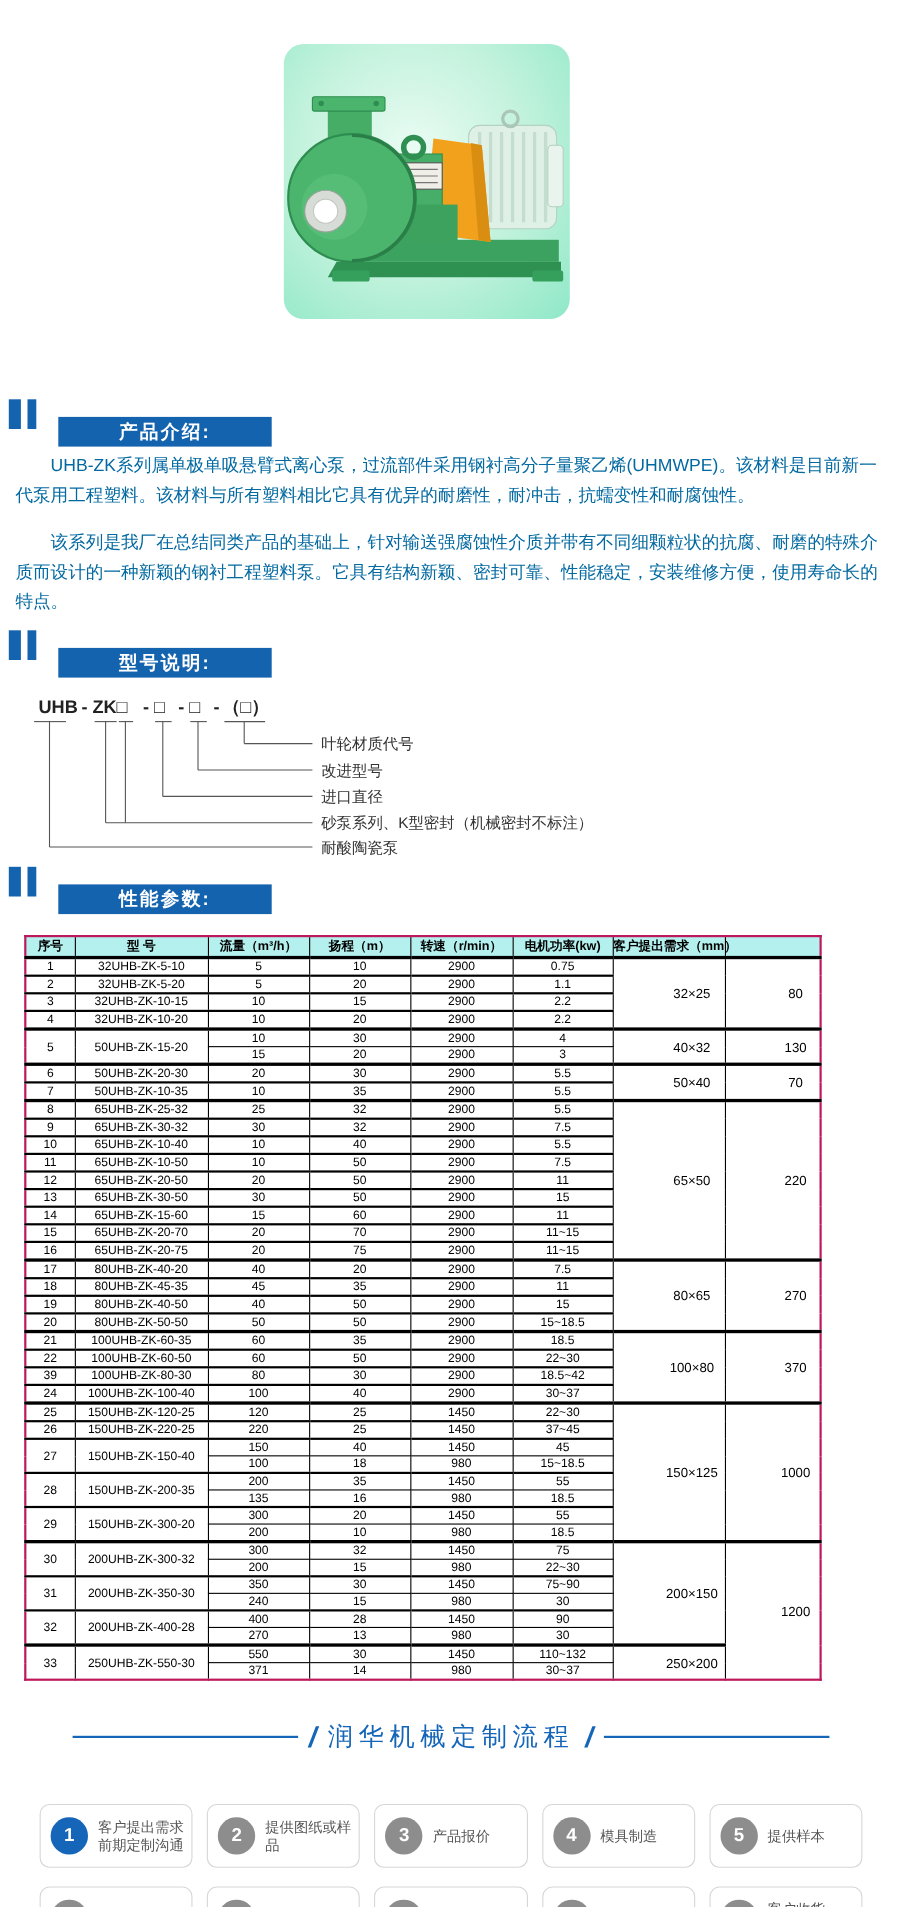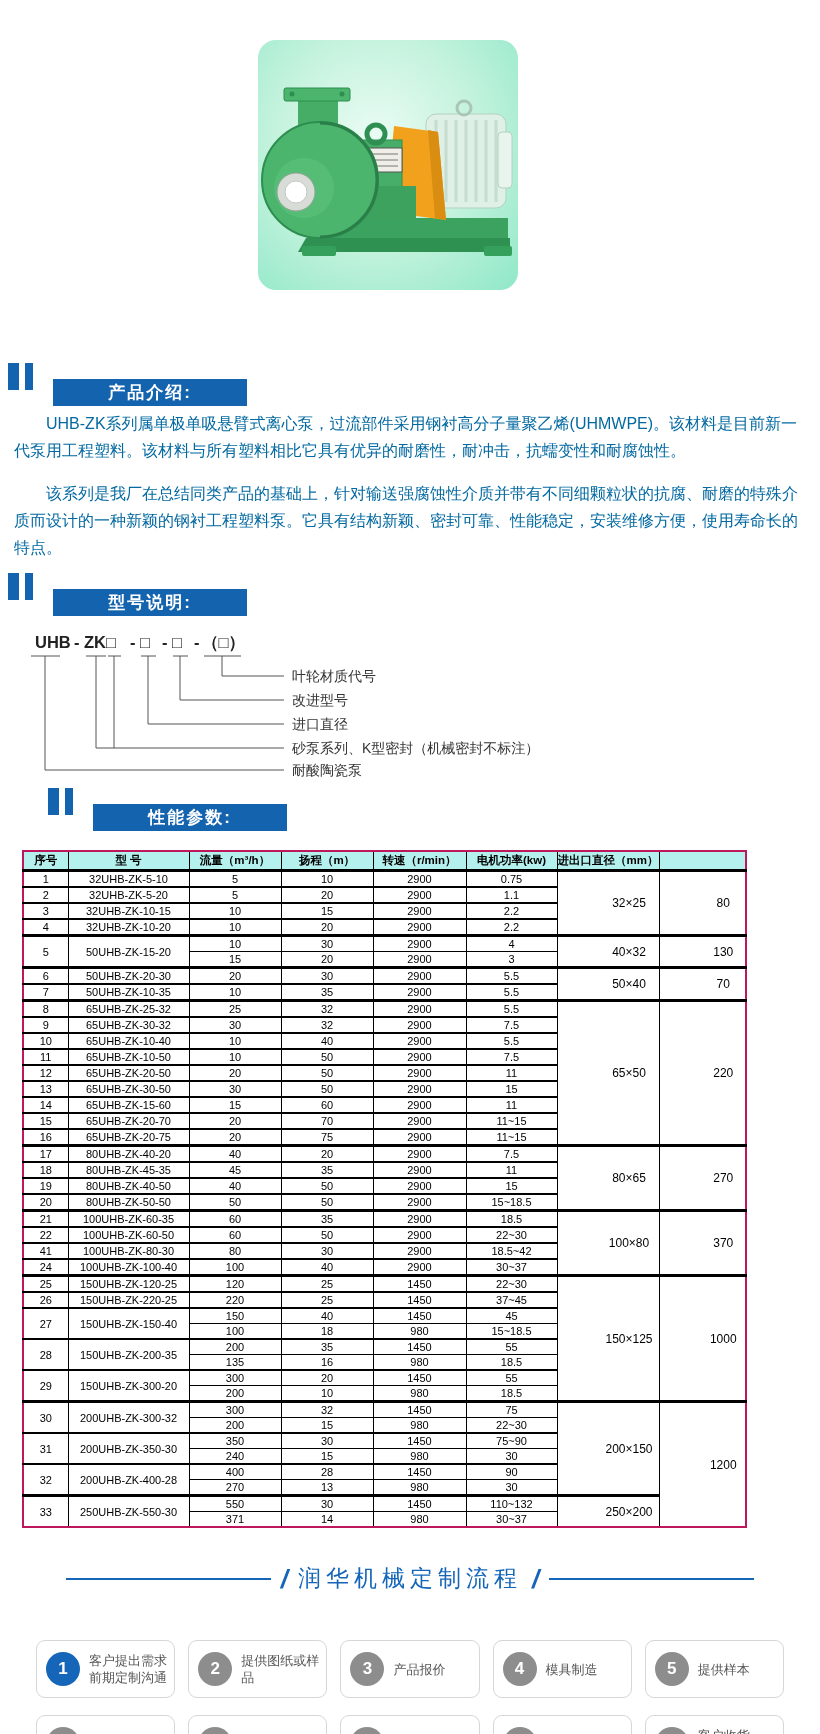--- a/index.html
+++ b/index.html
@@ -12,21 +12,21 @@
   .hero svg{display:block;}
 
   
   .sec-header{position:relative;height:27px;margin-top:73px;}
   .sec-header .bar{position:absolute;top:0;height:27px;background:var(--accent,#1463ae);display:inline-block;}
   .sec-header .bar1{left:8px;width:11px;}
   .sec-header .bar2{left:25px;width:8px;}
   .sec-header .plate{position:absolute;left:53px;top:16px;width:194px;height:27px;background:var(--accent,#1463ae);
         color:#fff;font-size:17px;font-weight:bold;letter-spacing:2px;display:flex;align-items:center;justify-content:center;}
   .sec-header.mt12{margin-top:12px;text-align:right;}
-  .sec-header.mt8{margin-top:8px;margin-left:40px;}
+  .sec-header.mt8{margin-top:8px;}
 
   .para{margin:20px 14px 0 14px;font-size:16px;line-height:27px;color:#0369a1;text-indent:2em;}
   .para.p2{margin-top:16px;}
 
   .diagram{margin-top:30px;}
   .diagram svg{display:block;}
 
   
   table.perf{border-collapse:collapse;table-layout:fixed;width:723px;margin:35px 0 0 22px;border:2px solid #be185d;}
   table.perf th{background:var(--table-header-bg,#b4f0ee);border:1px solid #000;border-bottom:2px solid #000;
@@ -168,21 +168,21 @@
         <col style="width:87px">
     </colgroup>
   <thead>
         <tr>
           <th>序号</th>
           <th>型  号</th>
           <th>流量（m³/h）</th>
           <th>扬程（m）</th>
           <th>转速（r/min）</th>
           <th>电机功率(kw)</th>
-          <th>进出口直径（mm）</th>
+          <th>客户提出需求（mm）</th>
           <th></th>
         </tr>
       </thead>
       <tbody>
         <tr class="model-start grp-start">
           <td>1</td>
           <td>32UHB-ZK-5-10</td>
           <td>5</td>
           <td>10</td>
           <td>2900</td>
@@ -368,21 +368,21 @@
         </tr>
         <tr class="model-start">
           <td>22</td>
           <td>100UHB-ZK-60-50</td>
           <td>60</td>
           <td>50</td>
           <td>2900</td>
           <td>22~30</td>
         </tr>
         <tr class="model-start">
-          <td>41</td>
+          <td>39</td>
           <td>100UHB-ZK-80-30</td>
           <td>80</td>
           <td>30</td>
           <td>2900</td>
           <td>18.5~42</td>
         </tr>
         <tr class="model-start">
           <td>24</td>
           <td>100UHB-ZK-100-40</td>
           <td>100</td>

